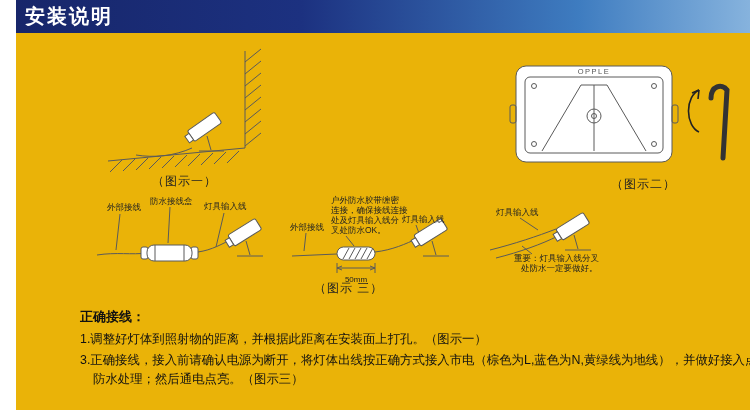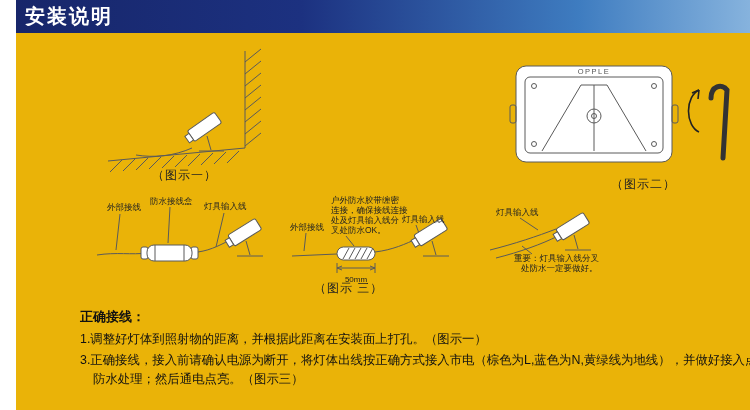--- a/index.html
+++ b/index.html
@@ -63,21 +63,21 @@
         <g transform="rotate(-35)" fill="#fff">
           <rect x="-15" y="-13" width="33" height="13" rx="2"></rect>
           <rect x="-20" y="-10" width="5" height="8"></rect>
         </g>
         <line x1="0" y1="3" x2="4" y2="17"></line>
         <line x1="-8" y1="18" x2="17" y2="18"></line>
       </g>
       <path d="M88,100 C 70,108 50,110 32,107" stroke="#5a5a5a" fill="none"></path>
     </svg>
   </figure>
-  <div class="caption" style="left:136px; top:167px;">（图示一）</div>
+  <div class="caption" style="left:136px; top:173px;">（图示一）</div>
 
   <figure class="fig" style="left:492px; top:58px;">
     <svg width="240" height="118" viewBox="0 0 240 118">
       <g stroke="#5a5a5a" fill="none" stroke-width="1">
         <rect x="8" y="8" width="156" height="96" rx="10" fill="#fff"></rect>
         <rect x="17" y="19" width="138" height="76" rx="5"></rect>
         <line x1="34" y1="93" x2="73" y2="27"></line>
         <line x1="138" y1="93" x2="99" y2="27"></line>
         <line x1="73" y1="27" x2="99" y2="27"></line>
         <line x1="86" y1="27" x2="86" y2="93"></line>

